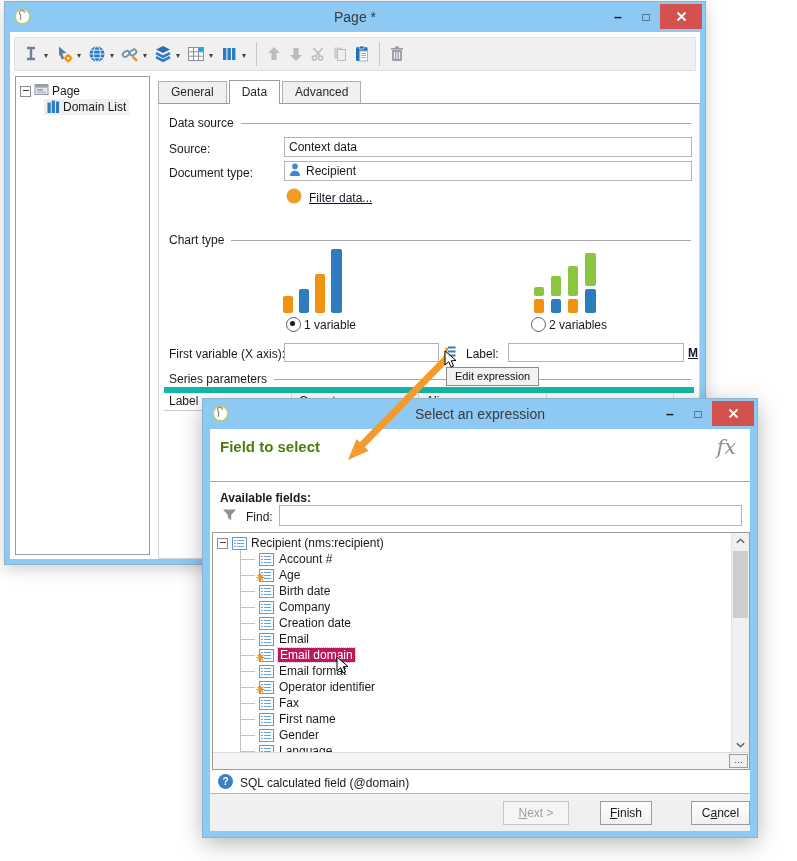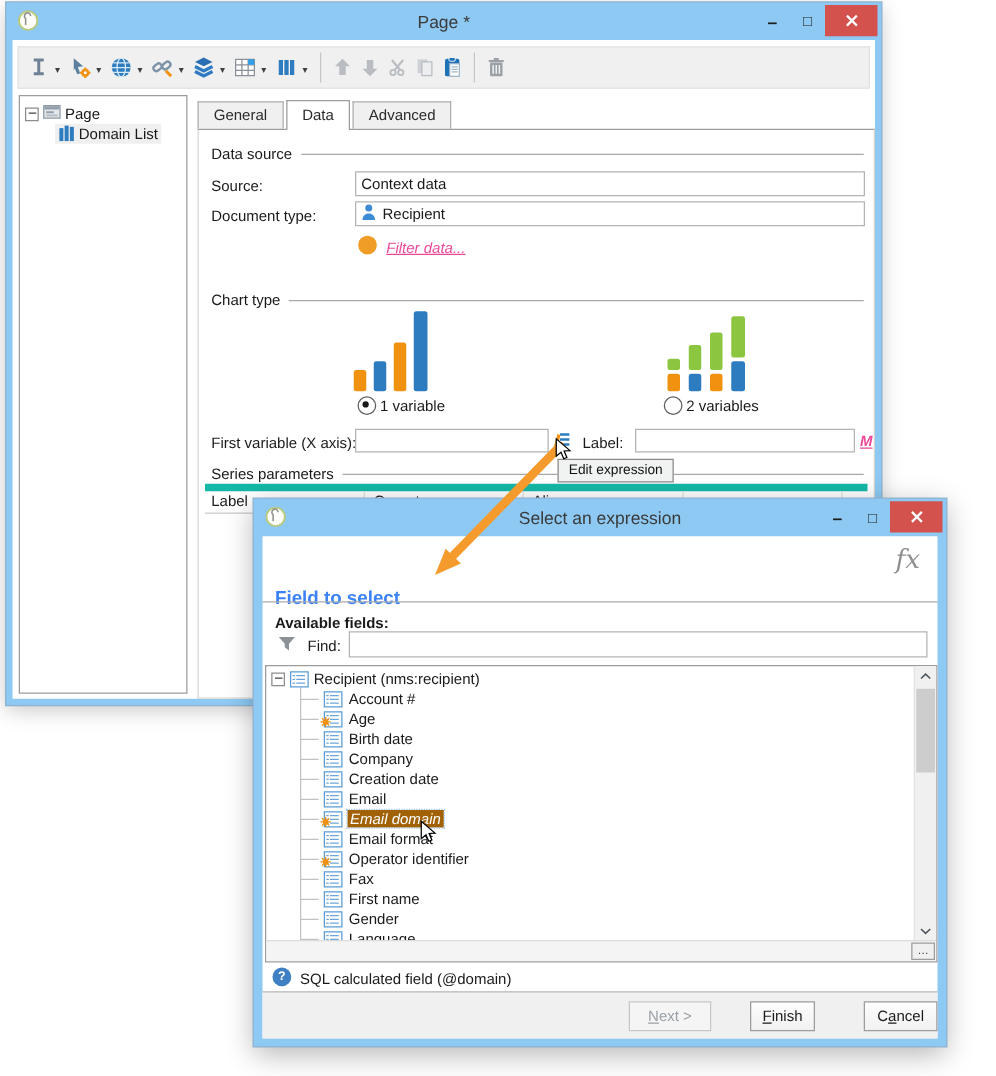--- a/index.html
+++ b/index.html
@@ -35,46 +35,46 @@
   
   .tabbar{position:absolute;display:flex;align-items:flex-end;}
   .tab{height:21px;line-height:21px;padding:0 12px;background:#f0f0f0;border:1px solid #b0b0b0;border-bottom:none;margin-right:2px;color:#2a2a2a;}
   .tab.active{background:#fff;height:23px;line-height:23px;border-color:#9c9c9c;position:relative;z-index:2;margin-bottom:-1px;}
   .panel{position:absolute;background:#fff;border:1px solid #d5d5d5;border-top:1px solid #9c9c9c;}
   .group{position:absolute;display:flex;align-items:center;white-space:nowrap;}
   .group .rule{border-top:1px solid #a8a8a8;margin-left:7px;}
   .flabeltxt{white-space:nowrap;}
   .field{position:absolute;background:#fff;border:1px solid #b4b4b4;display:flex;align-items:center;padding:0 4px;gap:5px;}
   input.fieldinput{position:absolute;border:1px solid #b4b4b4;font:12px "Liberation Sans",sans-serif;padding:0 4px;margin:0;background:#fff;}
-  .link{color:#ec4899;text-decoration:underline;cursor:pointer;font-style:italic;}
+  .link{color:#0f172a;text-decoration:underline;cursor:pointer;}
   .radio{position:absolute;width:13px;height:13px;border:1px solid #5e5e5e;border-radius:50%;background:#fff;}
   .radio.on::after{content:"";position:absolute;left:3px;top:3px;width:5px;height:5px;border-radius:50%;background:#1a1a1a;}
   .bar{position:absolute;border-radius:2px;}
 
   
   .thead{position:absolute;border-bottom:1px solid #c9c9c9;border-top:6px solid #14b8a6;background:#fff;}
   .tcol{position:absolute;top:1px;color:#1a1a1a;}
   .tvline{position:absolute;top:0;bottom:0;width:1px;background:#e0e0e0;}
 
   
   .tooltip{position:absolute;background:#f1f2f2;border:1px solid #8a8a8a;padding:2px 8px 3px;font-size:11px;color:#111;z-index:55;white-space:nowrap;}
 
   
-  .dheading{font-size:15px;font-weight:bold;color:#3b82f6;margin-top:32px;}
+  .dheading{font-size:15px;font-weight:bold;color:#4d7c0f;}
   .fx{font-family:"DejaVu Serif",serif;font-style:italic;font-size:21px;color:#8f8f8f;}
   .hline{position:absolute;border-top:1px solid #ababab;}
   .listbox{position:absolute;border:1px solid #9c9c9c;background:#fff;overflow:hidden;}
   .lrow{position:absolute;height:16px;display:flex;align-items:center;white-space:nowrap;}
   .ficon{position:relative;width:13px;height:11px;border:1px solid #5b9bd5;background:#fff;flex:none;
          background-image:linear-gradient(#6aa5dc,#6aa5dc),linear-gradient(#6aa5dc,#6aa5dc),linear-gradient(#6aa5dc,#6aa5dc),
                           linear-gradient(#6aa5dc,#6aa5dc),linear-gradient(#6aa5dc,#6aa5dc),linear-gradient(#6aa5dc,#6aa5dc);
          background-size:7px 1px,7px 1px,7px 1px,2px 1px,2px 1px,2px 1px;
          background-position:4px 2px,4px 5px,4px 8px,1px 2px,1px 5px,1px 8px;background-repeat:no-repeat;}
   .gear{position:absolute;left:-4px;bottom:-4px;}
-  .sel{background:#a16207;color:#fff;outline:1px dotted #9cc6ef;padding:0 2px;font-style:italic;}
+  .sel{background:#be185d;color:#fff;outline:1px dotted #9cc6ef;padding:0 2px;}
   .stub{width:15px;border-top:1px solid #c2c2c2;margin-right:4px;flex:none;}
   .vline{position:absolute;width:1px;background:#c2c2c2;}
   .scrollbar{position:absolute;background:#f0f0f0;border-left:1px solid #e3e3e3;}
   .sbtn{position:absolute;left:0;right:0;height:15px;display:flex;align-items:center;justify-content:center;background:#f0f0f0;}
   .sthumb{position:absolute;left:1px;right:1px;background:#cdcdcd;}
   .liststrip{position:absolute;background:#f4f4f4;border-top:1px solid #dcdcdc;}
   .dotbtn{position:absolute;border:1px solid #9c9c9c;background:#f0f0f0;font-size:9px;line-height:11px;text-align:center;color:#333;}
   .helpicon{width:15px;height:15px;border-radius:50%;background:#3f80c4;color:#fff;font-size:10px;font-weight:bold;
             line-height:15px;text-align:center;display:inline-block;}
   .btnbar{position:absolute;background:#f0f0f0;border-top:1px solid #b9b9b9;}

